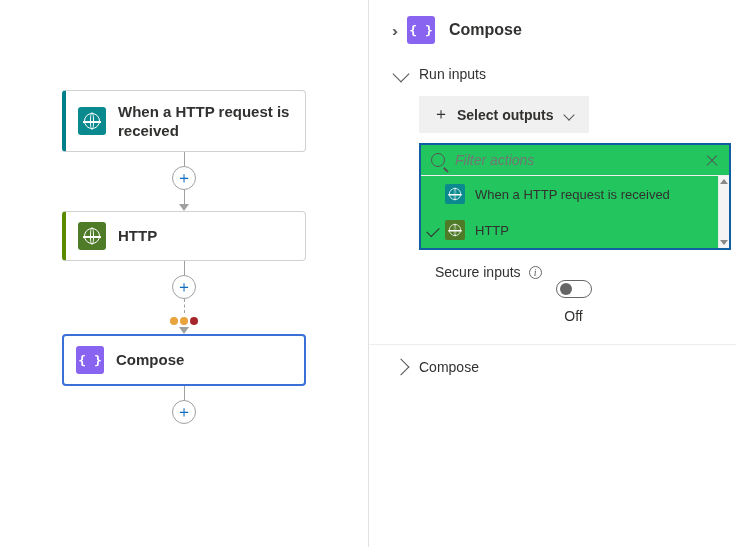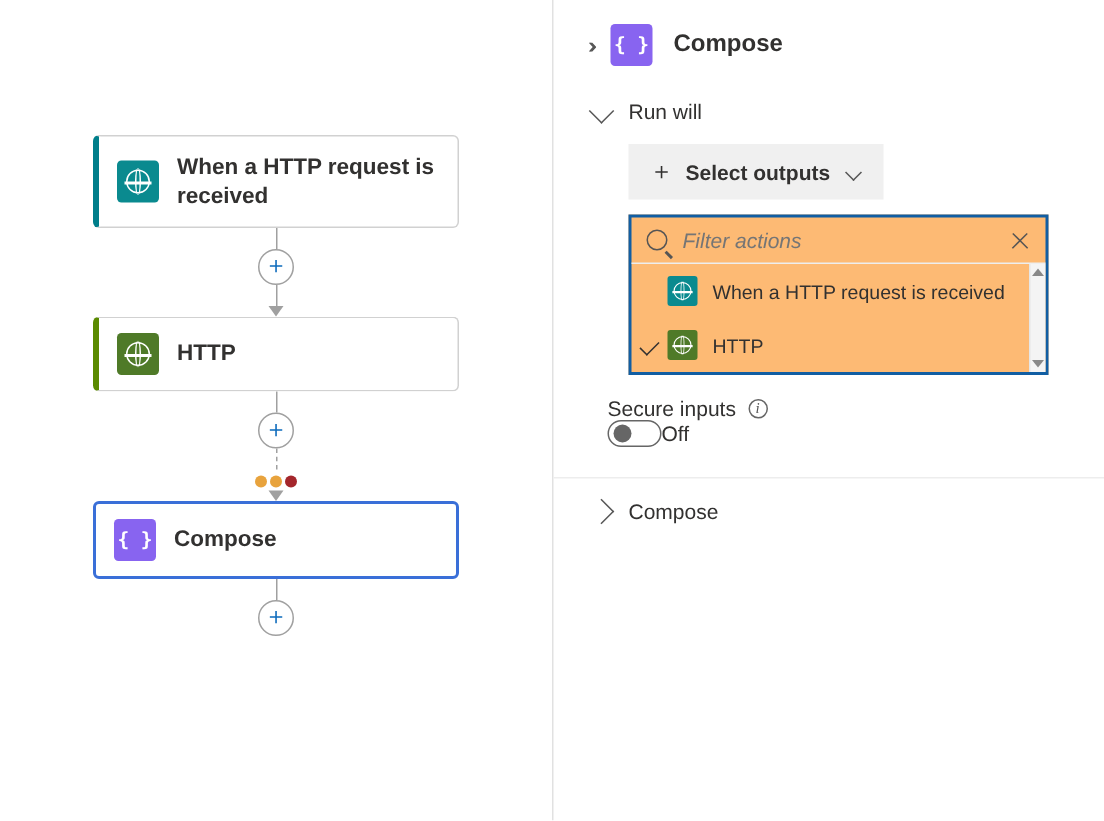--- a/index.html
+++ b/index.html
@@ -150,24 +150,24 @@
     padding: 8px 14px;
     font-size: 14px;
     font-weight: 600;
     color: #323130;
     margin-left: 26px;
     margin-bottom: 10px;
   }
   .plus-glyph { font-size: 16px; font-weight: 400; }
   .dropdown {
     margin-left: 26px;
-    width: 280px;
+    width: 312px;
     border: 2px solid #115ea3;
     border-top-width: 2px;
-    background: #fdba74;
+    background: #22c55e;
   }
   .search-row {
     display: flex; align-items: center;
     padding: 6px 10px;
     gap: 8px;
   }
   .search-row input {
     flex: 1;
     border: none;
     outline: none;
@@ -229,37 +229,37 @@
   .scroll-arrow-up, .scroll-arrow-down {
     position: absolute; right: 1px;
     width: 0; height: 0;
     border-left: 4px solid transparent;
     border-right: 4px solid transparent;
     z-index: 2;
   }
   .scroll-arrow-up { top: 3px; border-bottom: 5px solid #888; }
   .scroll-arrow-down { bottom: 3px; border-top: 5px solid #888; }
 
-  .secure-row { margin-left: 12px; margin-top: 14px; }
+  .secure-row { margin-left: 42px; margin-top: 14px; }
   .secure-label {
     display: flex; align-items: center; gap: 8px;
     font-size: 14px;
   }
   .info-icon {
     width: 13px; height: 13px; border: 1px solid #666; border-radius: 50%;
     display: inline-flex; align-items: center; justify-content: center;
     font-size: 10px; font-style: italic; font-family: Georgia, serif;
     color: #555;
   }
   .secure-hint {
     font-size: 11px; color: #666; font-style: italic;
     margin: 2px 0 8px;
   }
   .toggle {
-    display: flex; align-items: center; 
+    display: flex; align-items: center; gap: 10px; flex-direction: column;
   }
   .toggle-track {
     width: 36px; height: 18px;
     border: 1px solid #666;
     border-radius: 18px;
     position: relative;
     background: #fff;
   }
   .toggle-thumb {
     width: 12px; height: 12px; border-radius: 50%;
@@ -330,21 +330,21 @@
     <div class="node-icon purple" style="width:28px;height:28px">
         <span class="glyph-braces">{ }</span>
       </div>
     <span class="panel-title">Compose</span>
   </div>
 
 
   <div class="section">
     <div class="section-header">
       <span class="chev"></span>
-      <span>Run will</span>
+      <span>Run inputs</span>
     </div>
 
     <button class="select-actions">
       <span class="plus-glyph">＋</span>
       <span>Select outputs</span>
       <span class="chev small" style="margin-left:4px"></span>
     </button>
 
     <div class="dropdown">
       <div class="search-row">

